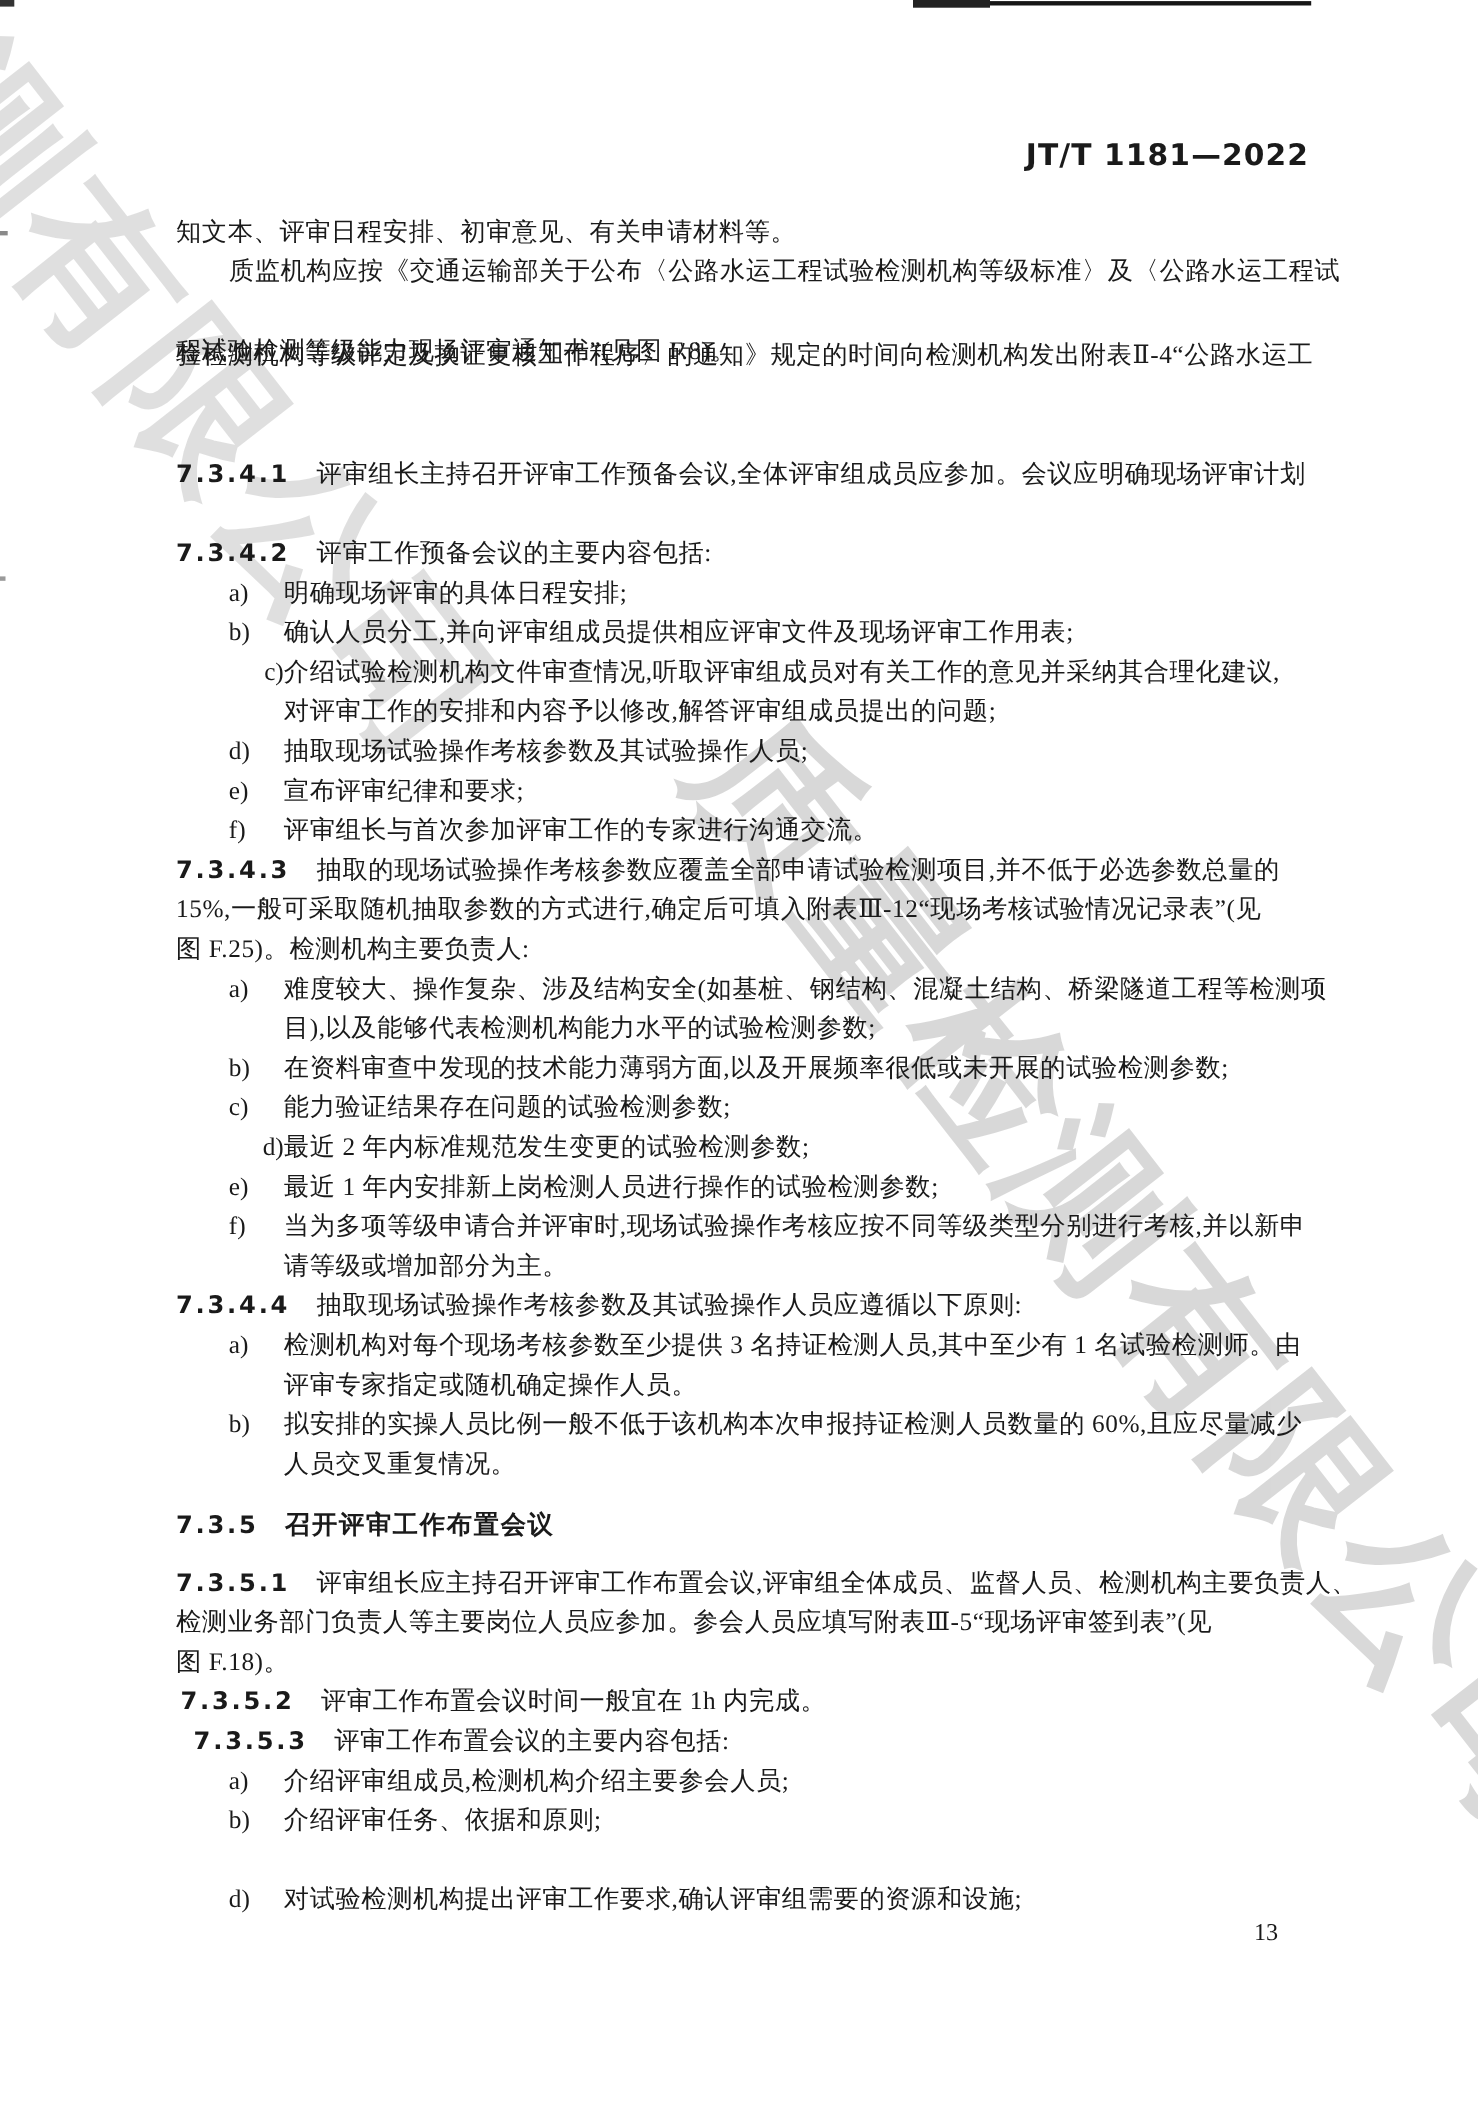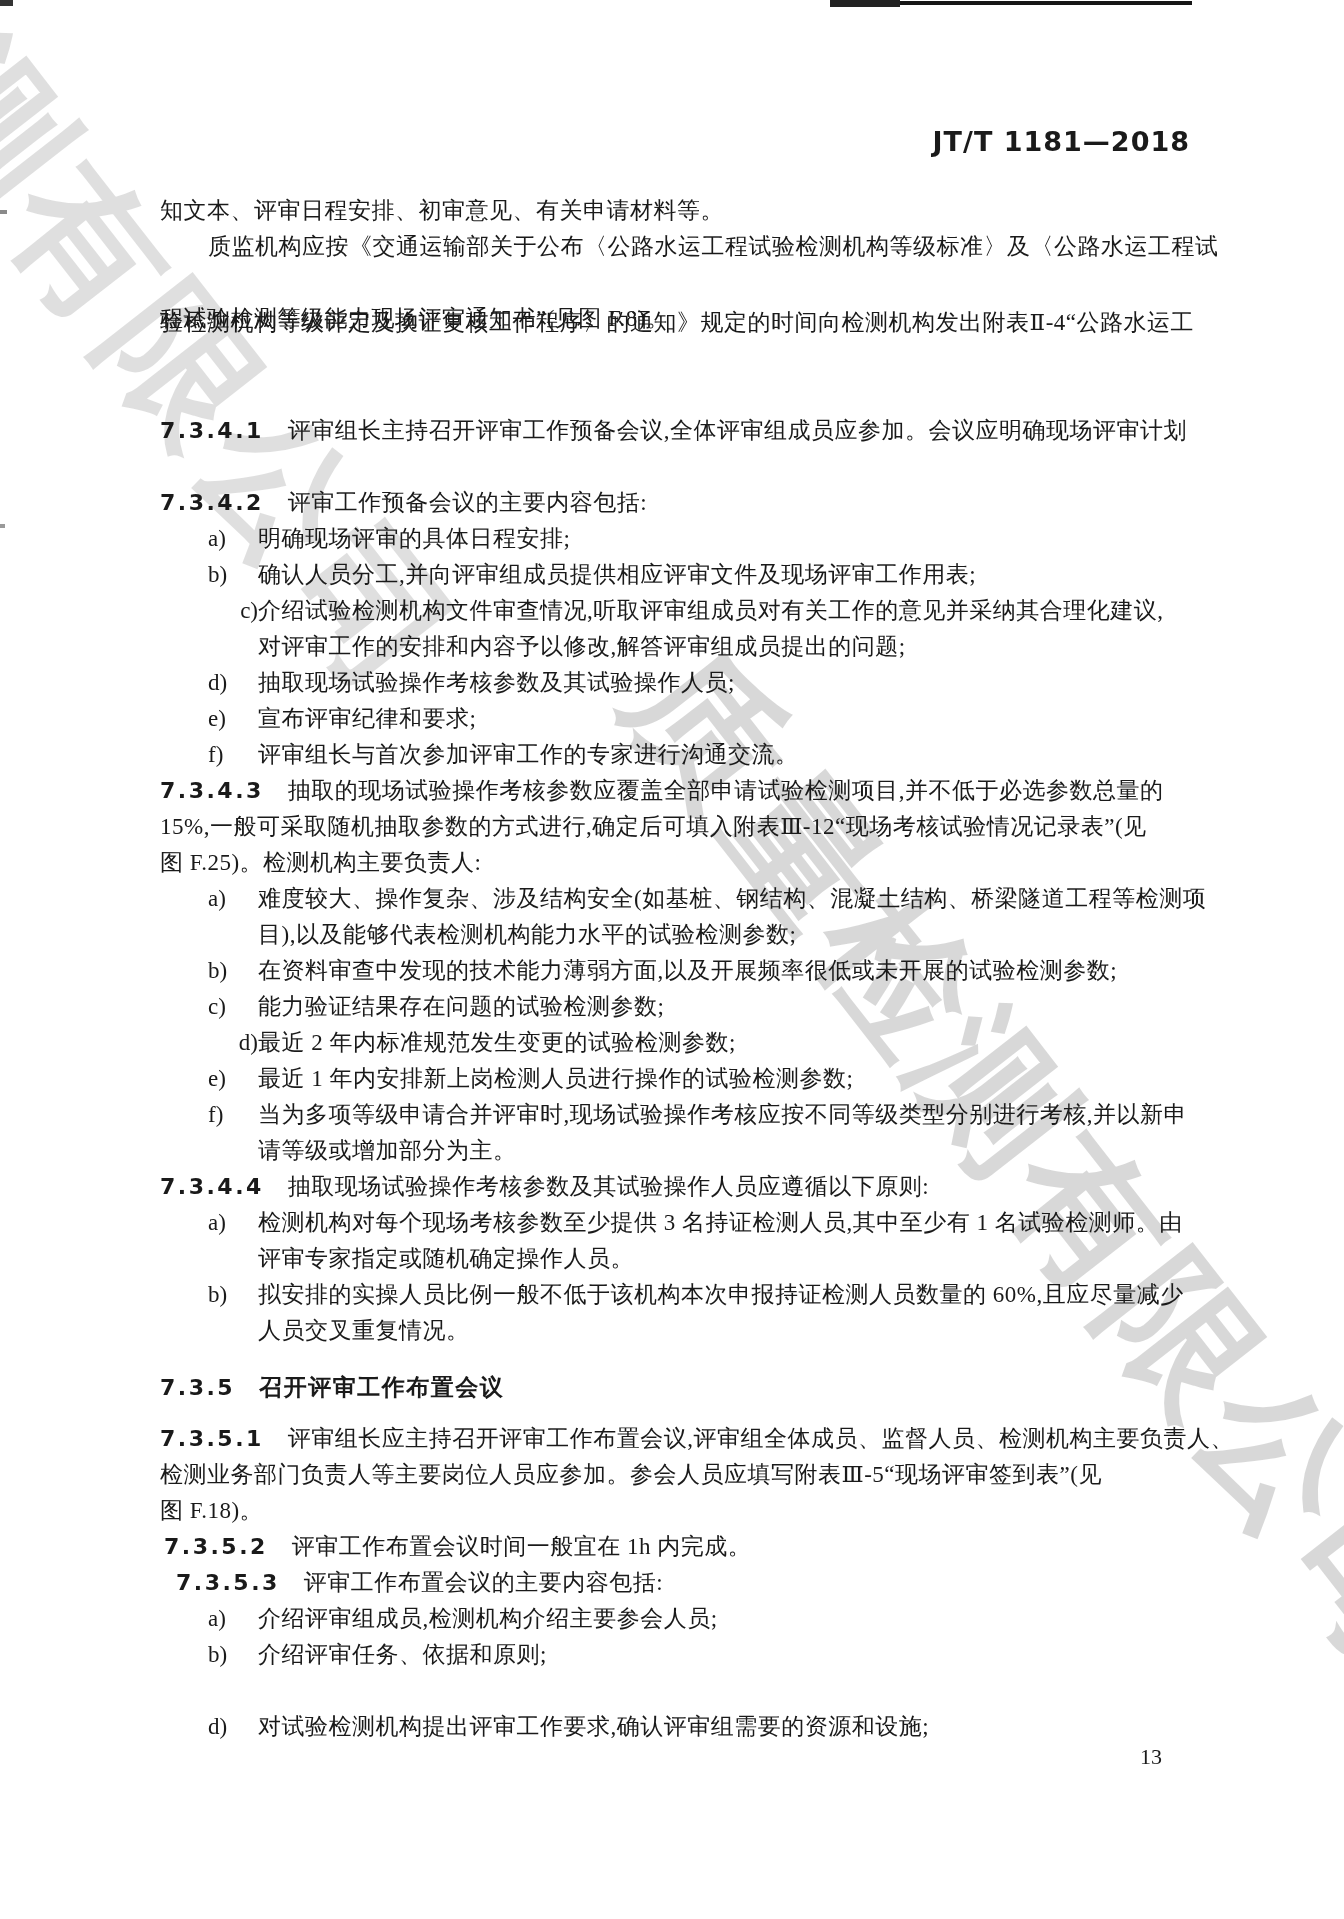--- a/index.html
+++ b/index.html
@@ -79,21 +79,21 @@
   .a-ldash2{left:0;top:524px;width:5px;height:4px;background:#9a9a9a;}
 </style>
 </head>
 <body>
 
 <div class="page">
 
   <div class="wm wm-main">质量检测有限公司</div>
   <div class="wm wm-partial">质量检测有限公司</div>
 
-  <div class="std-code">JT/T 1181—2018</div>
+  <div class="std-code">JT/T 1181—2022</div>
 
   <div class="content">
       <div class="line" style="left: 160px; top: 196px;"><span class="body">知文本、评审日程安排、初审意见、有关申请材料等。</span></div>
       <div class="line" style="left: 208px; top: 232px;"><span class="body">质监机构应按《交通运输部关于公布〈公路水运工程试验检测机构等级标准〉及〈公路水运工程试</span></div>
       <div class="line" style="left: 160px; top: 268px; margin-top: 40px;"><span class="body">验检测机构等级评定及换证复核工作程序〉的通知》规定的时间向检测机构发出附表Ⅱ-4“公路水运工</span></div>
       <div class="line" style="left: 160px; top: 304px;"><span class="body">程试验检测等级能力现场评审通知书”(见图 F.8)。</span></div>
       <div class="line" style="left: 160px; top: 416px;"><span class="num">7.3.4.1</span><span class="body">评审组长主持召开评审工作预备会议,全体评审组成员应参加。会议应明确现场评审计划</span></div>
       <div class="line" style="left: 160px; top: 488px;"><span class="num">7.3.4.2</span><span class="body">评审工作预备会议的主要内容包括:</span></div>
       <div class="line" style="left: 208px; top: 524px;"><span class="label">a)</span><span class="body">明确现场评审的具体日程安排;</span></div>
       <div class="line" style="left: 208px; top: 560px;"><span class="label">b)</span><span class="body">确认人员分工,并向评审组成员提供相应评审文件及现场评审工作用表;</span></div>

